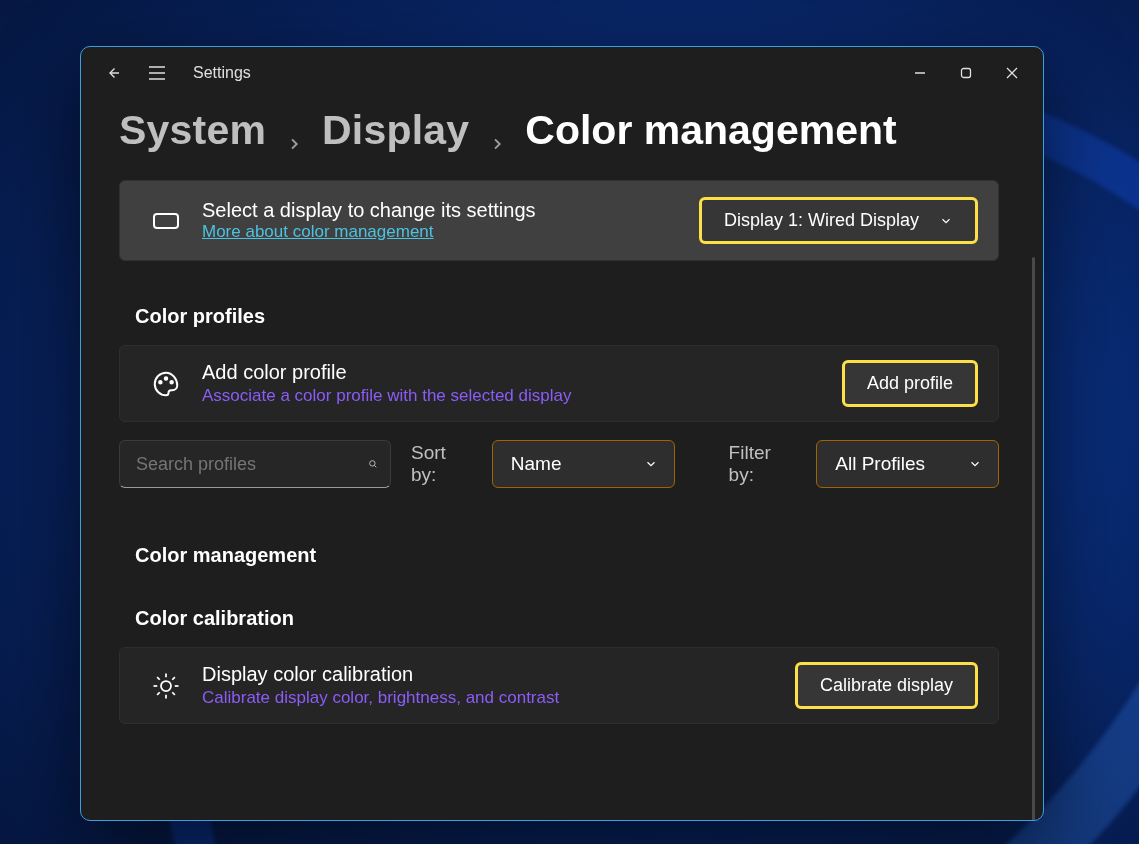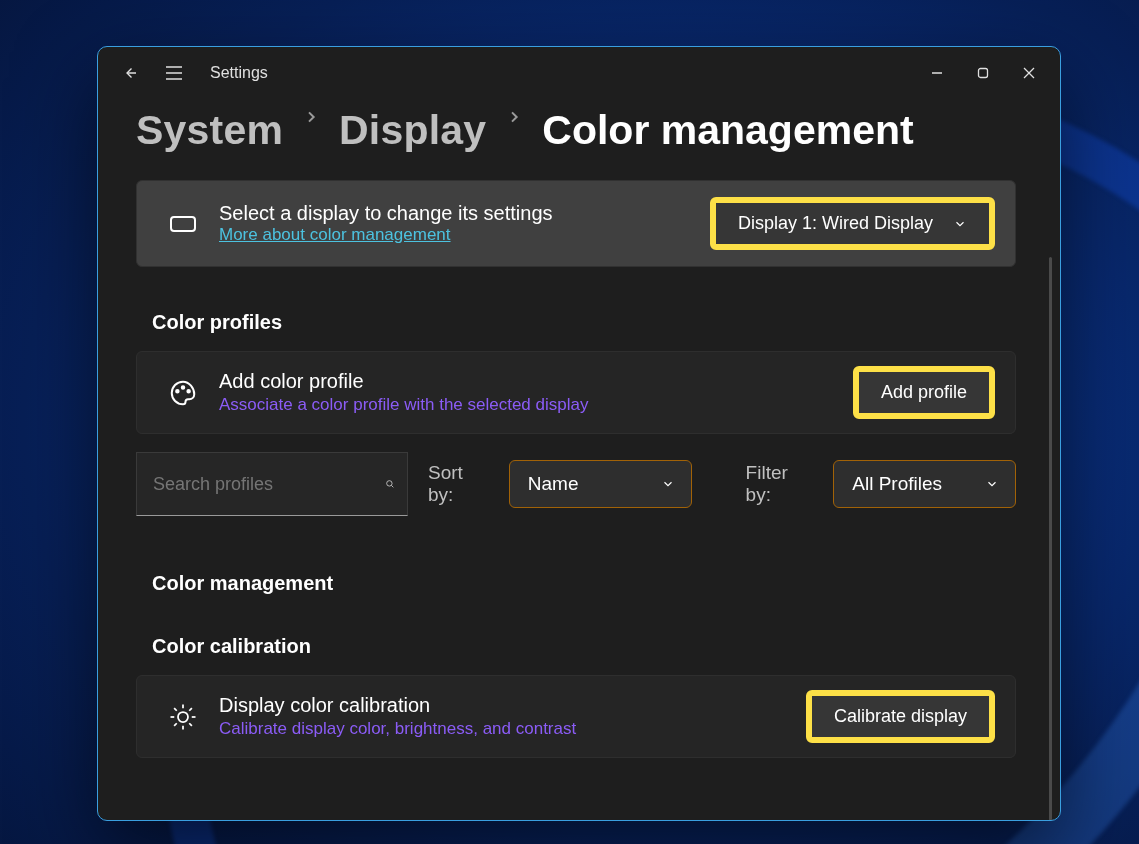--- a/index.html
+++ b/index.html
@@ -12,21 +12,21 @@
   .bg-swirl { position:absolute; inset:0; pointer-events:none; }
   .bg-swirl::before, .bg-swirl::after {
     content:""; position:absolute; border-radius:50%;
     border: 40px solid rgba(60,140,255,0.25);
     filter: blur(2px);
   }
   .bg-swirl::before { width:1600px; height:1600px; left:-400px; top:-600px; border-width:60px; }
   .bg-swirl::after  { width:1200px; height:1200px; right:-300px; bottom:-500px; border-color: rgba(20,80,220,0.35); }
 
   .window {
-    position:absolute; left:97px; top:46px; width:964px; height:775px;
+    position:absolute; left:80px; top:46px; width:964px; height:775px;
     background:#1e1e1e;
     border:1px solid #3a9fe0;
     border-radius:10px;
     box-shadow: 0 30px 80px rgba(0,0,0,0.6);
     color:#e8e8e8;
     overflow:hidden;
   }
 
   
   .titlebar {
@@ -42,61 +42,61 @@
 
   
   .content {
     position:absolute; left:0; right:0; top:52px; bottom:0;
     padding: 8px 44px 24px 38px;
     overflow:hidden;
   }
   .scrollbar { position:absolute; right:8px; top:158px; width:3px; height:580px; background:#4a4a4a; border-radius:2px; }
 
   .breadcrumb {
-    display:flex; align-items:flex-start; gap:20px;
+    display:flex; align-items:flex-end; gap:20px;
     font-weight:600;
     margin-top:0px; margin-bottom:26px;
   }
   .bc-dim { color:#bfbfbf; font-size:41px; letter-spacing:0.2px; }
   .bc-sep { color:#9a9a9a; display:flex; align-items:center; }
   .bc-cur { color:#ffffff; font-size:41px; font-weight:600; }
 
   .card {
     border:1px solid #313131; background:#404040; border-radius:6px;
     display:flex; align-items:center; padding:16px 20px 16px 22px;
   }
   .card .icon-slot { width:48px; display:flex; justify-content:center; }
   .card .text-slot { flex:1; padding-left:12px; }
   .card .title { font-size:20px; color:#ffffff; font-weight:400; }
   .card .link { color:#4cc2e0; text-decoration:underline; font-size:17px; }
 
   .btn {
-    background:#363636; border:6px solid #fde047; color:#ffffff;
+    background:#363636; border:3px solid #fde047; color:#ffffff;
     padding:10px 22px; border-radius:6px; font-size:18px;
     display:flex; align-items:center; gap:14px;
   }
   .btn .chev { margin-left:6px; }
 
   .section-title { font-size:20px; font-weight:700; color:#ffffff; margin:32px 0 16px 16px; }
 
   .card2 { background:#252525; border:1px solid #2e2e2e; border-radius:6px;
     display:flex; align-items:center; padding:14px 20px 14px 22px;margin-top:17px;
   }
   .card2 .icon-slot { width:48px; display:flex; justify-content:center; }
   .card2 .text-slot { flex:1; padding-left:12px; }
   .card2 .title { font-size:20px; color:#ffffff; }
   .card2 .subtitle { font-size:17px; color:#8b5cf6; margin-top:2px; }
 
   .filters-row {
     display:flex; align-items:center; gap:20px; margin-top:18px;
   }
   .searchbox {
-    display:flex; align-items:center; width:272px; height:64px;
+    display:flex; align-items:center; width:272px; height:48px;
     background:#262626; border:1px solid #3a3a3a; border-bottom:1px solid #9a9a9a;
-    border-radius:0; padding:0 12px 0 16px; color:#cfcfcf;
+    border-radius:6px; padding:0 12px 0 16px; color:#cfcfcf;
   }
   .searchbox input {
     flex:1; background:transparent; border:none; outline:none; color:#cfcfcf;
     font-size:18px; font-family:inherit;
   }
   .label { color:#c0c0c0; font-size:19px; }
   .dropdown {
     display:flex; align-items:center; justify-content:space-between;
     height:48px; background:#2e2e2e; border:1px solid #a16207; border-radius:6px;
     padding:0 16px 0 18px; color:#ffffff; font-size:19px; gap:24px;

